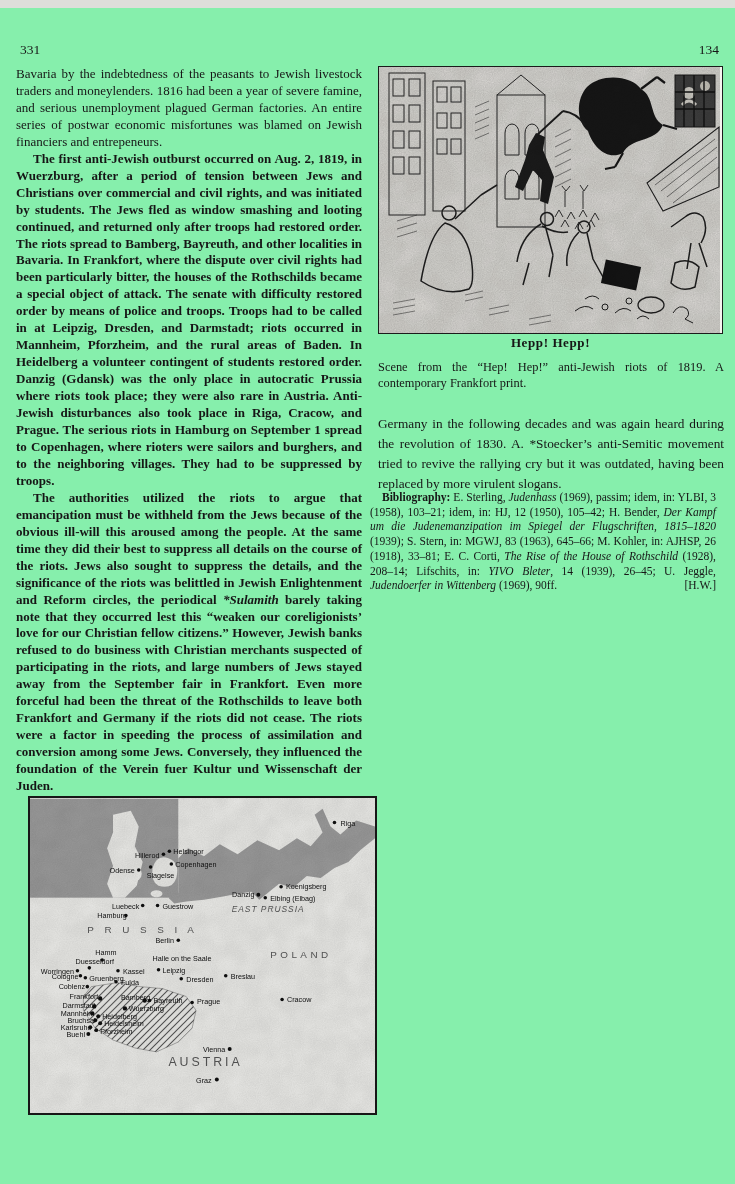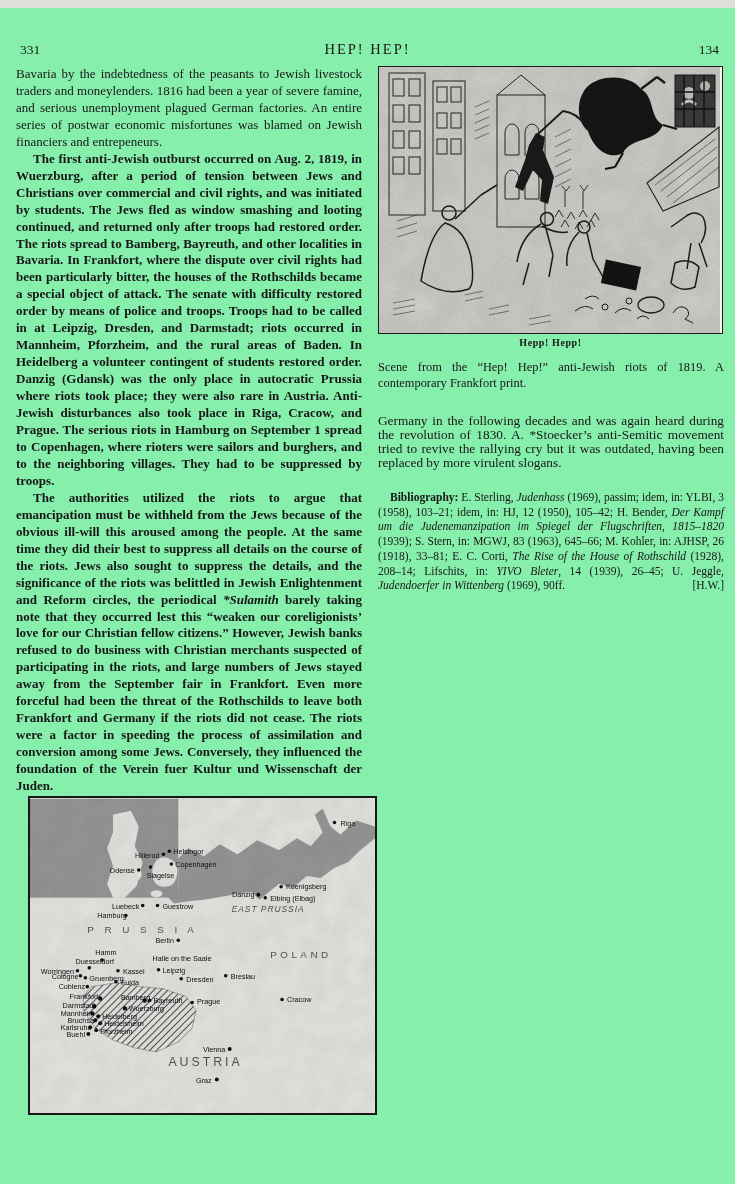--- a/index.html
+++ b/index.html
@@ -12,47 +12,46 @@
   .running-title{position:absolute;top:33px;left:0;right:0;text-align:center;
         font-size:14.5px;letter-spacing:2px;}
   
   .col-left{position:absolute;left:16px;top:58px;width:346px;
         font-size:13px;line-height:16.95px;text-align:justify;}
   .col-left p{margin:0;}
   .ind{text-indent:17px;font-weight:bold;}
   
   .engraving{position:absolute;left:378px;top:58px;width:345px;}
   .eng-frame{border:1.5px solid #1b1b1b;background:#f6f4ef;line-height:0;}
-  .eng-inner-caption{text-align:center;font-weight:bold;font-size:10px;
+  .eng-inner-caption{text-align:center;font-weight:bold;font-size:13px;
         letter-spacing:.6px;margin-top:2px;line-height:13px;}
   .fig-caption{position:absolute;left:378px;top:352px;width:346px;
         font-size:12.4px;line-height:15.6px;text-align:justify;font-family:Liberation Serif, serif;}
   .col-right-text{position:absolute;left:378px;top:406px;width:346px;
-        font-size:13.3px;line-height:14px;text-align:justify;}
-  .biblio{position:absolute;left:378px;top:482px;width:346px;
+        font-size:13.3px;line-height:20px;text-align:justify;}
+  .biblio{position:absolute;left:370px;top:482px;width:346px;
         font-size:11.5px;line-height:14.7px;text-align:justify;}
   .biblio p{margin:0;text-indent:12px;}
   .biblio .lbl{font-weight:bold;}
   .biblio .sig{float:right;}
   
   .map-block{position:absolute;left:28px;top:788px;width:349px;}
   .map-frame{border:2px solid #171717;line-height:0;background:#f8f8f5;}
   .map-caption{position:absolute;left:16px;top:1116px;width:356px;
         font-size:12.4px;line-height:15.6px;text-align:justify;}
   svg text{font-family:"Liberation Sans",sans-serif;}
   .city-label{font-size:7.3px;fill:#111;}
   .region-label{fill:#5c5c5c;}
 </style>
 </head>
 <body>
 
 <div class="page">
 
   <div class="pagenum left">331</div>
-  <div class="running-title">HEP!  HEP!</div>
   <div class="pagenum right">134</div>
 
   <div class="col-left">
     <p>Bavaria by the indebtedness of the peasants to Jewish livestock traders and moneylenders. 1816 had been a year of severe famine, and serious unemployment plagued German factories. An entire series of postwar economic misfortunes was blamed on Jewish financiers and entrepeneurs.</p>
     <p class="ind">The first anti-Jewish outburst occurred on Aug. 2, 1819, in Wuerzburg, after a period of tension between Jews and Christians over commercial and civil rights, and was initiated by students. The Jews fled as window smashing and looting continued, and returned only after troops had restored order. The riots spread to Bamberg, Bayreuth, and other localities in Bavaria. In Frankfort, where the dispute over civil rights had been particularly bitter, the houses of the Rothschilds became a special object of attack. The senate with difficulty restored order by means of police and troops. Troops had to be called in at Leipzig, Dresden, and Darmstadt; riots occurred in Mannheim, Pforzheim, and the rural areas of Baden. In Heidelberg a volunteer contingent of students restored order. Danzig (Gdansk) was the only place in autocratic Prussia where riots took place; they were also rare in Austria. Anti-Jewish disturbances also took place in Riga, Cracow, and Prague. The serious riots in Hamburg on September 1 spread to Copenhagen, where rioters were sailors and burghers, and to the neighboring villages. They had to be suppressed by troops.</p>
     <p class="ind"><span>The authorities utilized the riots to argue that emancipation must be withheld from the Jews because of the obvious ill-will this aroused among the people. At the same time they did their best to suppress all details on the course of the riots. Jews also sought to suppress the details, and the significance of the riots was belittled in Jewish Enlightenment and Reform circles, the periodical </span><i>*Sulamith</i><span> barely taking note that they occurred lest this “weaken our coreligionists’ love for our Christian fellow citizens.” However, Jewish banks refused to do business with Christian merchants suspected of participating in the riots, and large numbers of Jews stayed away from the September fair in Frankfort. Even more forceful had been the threat of the Rothschilds to leave both Frankfort and Germany if the riots did not cease. The riots were a factor in speeding the process of assimilation and conversion among some Jews. Conversely, they influenced the foundation of the Verein fuer Kultur und Wissenschaft der Juden.</span></p>
     <p class="ind">The Hep! Hep! cry was raised a few more threat in</p>
   </div>
 
   <div class="engraving">

